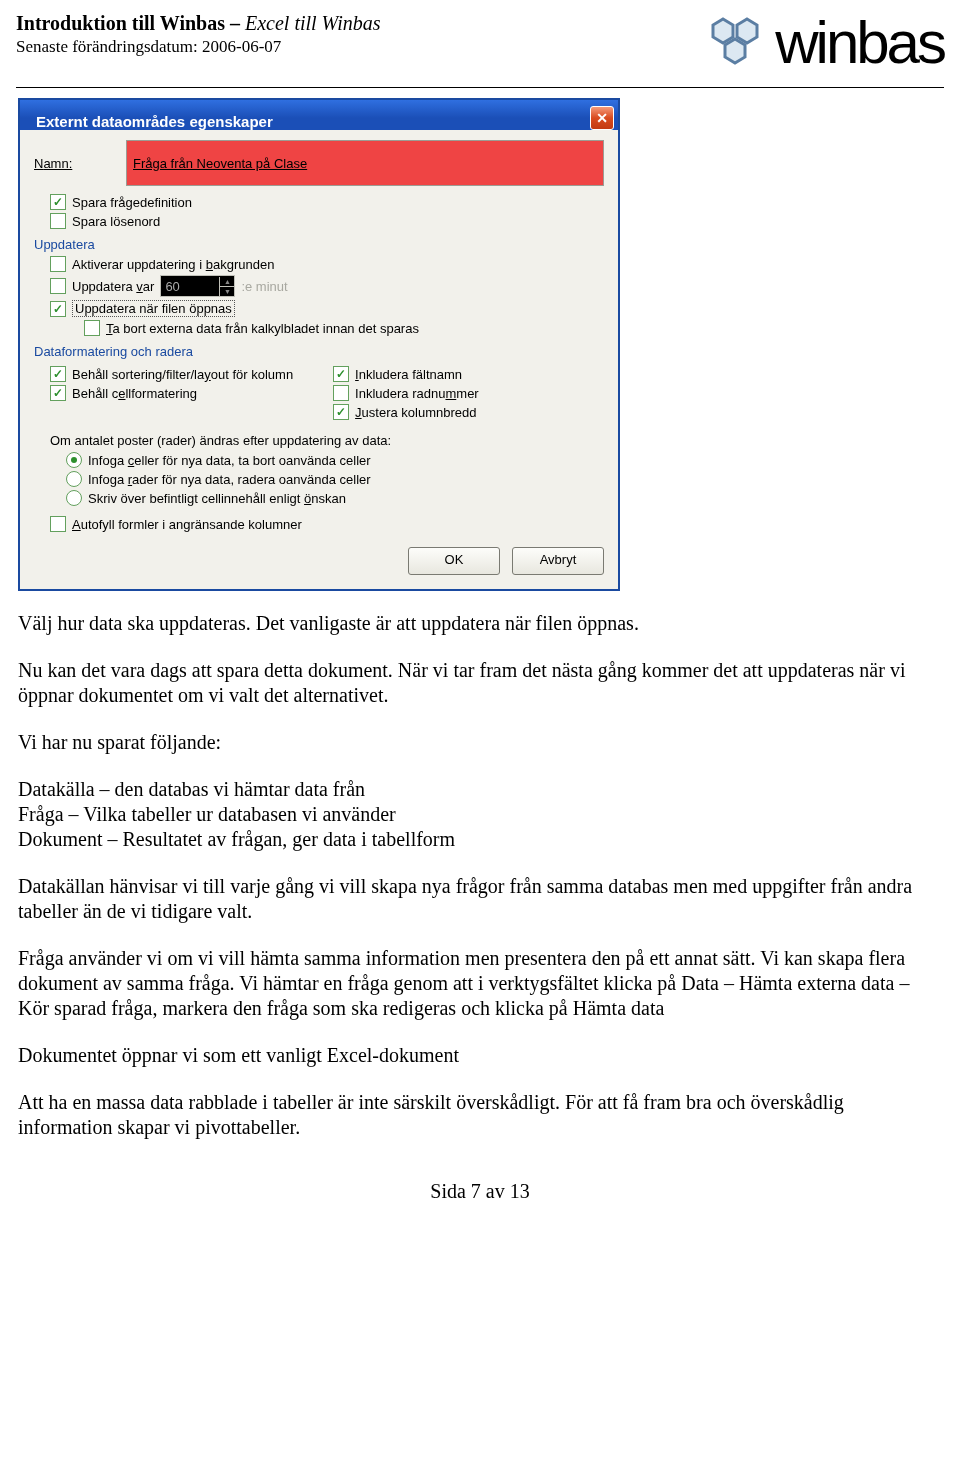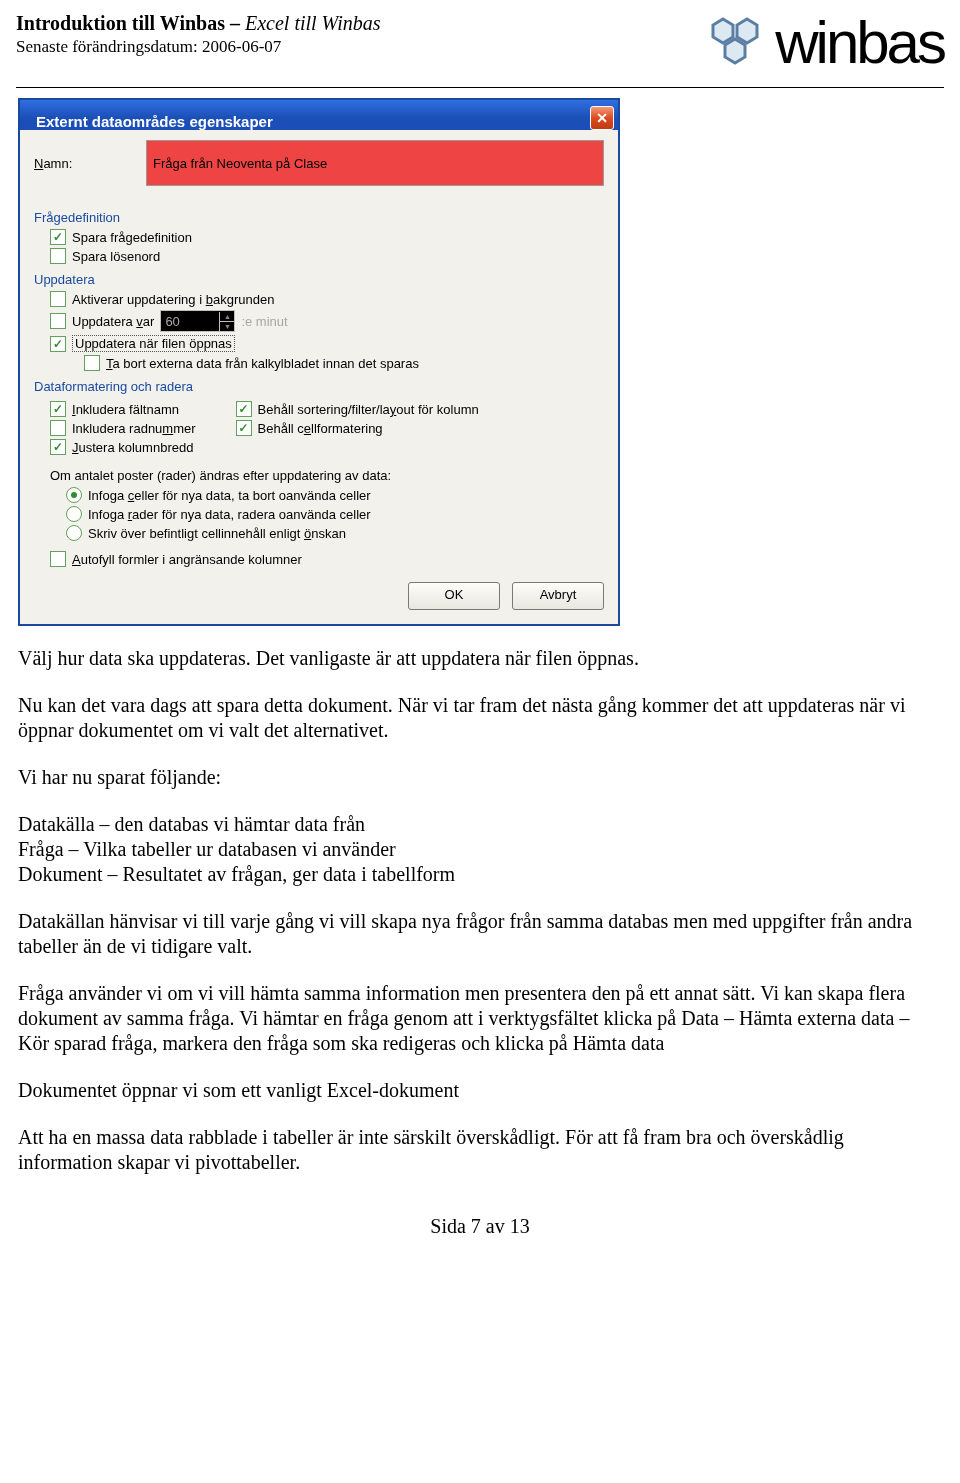--- a/index.html
+++ b/index.html
@@ -83,22 +83,23 @@
     font-weight: bold;
     font-size: 14px;
     line-height: 1;
   }
   .dialog-body {
     padding: 10px 14px 14px 14px;
   }
   .row-namn {
     display: flex;
     align-items: center;
-    gap: 32px;
-    margin-bottom: 24px;
+    gap: 12px;
+    margin-bottom: 8px;
+    text-decoration: underline;
   }
   .row-namn .lbl {
     width: 80px;
   }
   .row-namn input {
     flex: 1;
     height: 22px;
     border: 1px solid #9c9c94;
     background: #ef4444;
     padding: 11px 6px;
@@ -263,21 +264,20 @@
       <span>✕</span>
     </div>
   </div>
   <div class="dialog-body">
 
     <div class="row-namn">
       <span class="lbl"><span class="underline-acc">N</span>amn:</span>
       <input type="text" value="Fråga från Neoventa på Clase" style="">
     </div>
 
-    <div class="section-title">Frågedefinition</div>
     <div class="section-content">
       <div class="chk-row">
         <span class="chk checked"></span>
         <span>Spara frågedefinition</span>
       </div>
       <div class="chk-row">
         <span class="chk"></span>
         <span>Spara lösenord</span>
       </div>
     </div>
@@ -315,39 +315,39 @@
         </span>
       </div>
     </div>
 
     <div class="section-title">Dataformatering och radera</div>
     <div class="section-content">
       <div class="two-col">
         <div class="col">
           <div class="chk-row">
             <span class="chk checked"></span>
+            <span><span>Behåll sortering/filter/la</span><span class="underline-acc">y</span><span>out för kolumn</span></span>
+          </div>
+          <div class="chk-row">
+            <span class="chk checked"></span>
+            <span><span>Behåll c</span><span class="underline-acc">e</span><span>llformatering</span></span>
+          </div>
+        </div>
+        <div class="col">
+          <div class="chk-row">
+            <span class="chk checked"></span>
             <span><span class="underline-acc">I</span><span>nkludera fältnamn</span></span>
           </div>
           <div class="chk-row">
             <span class="chk"></span>
             <span><span>Inkludera radnu</span><span class="underline-acc">m</span><span>mer</span></span>
           </div>
           <div class="chk-row">
             <span class="chk checked"></span>
             <span><span class="underline-acc">J</span><span>ustera kolumnbredd</span></span>
-          </div>
-        </div>
-        <div class="col">
-          <div class="chk-row">
-            <span class="chk checked"></span>
-            <span><span>Behåll sortering/filter/la</span><span class="underline-acc">y</span><span>out för kolumn</span></span>
-          </div>
-          <div class="chk-row">
-            <span class="chk checked"></span>
-            <span><span>Behåll c</span><span class="underline-acc">e</span><span>llformatering</span></span>
           </div>
         </div>
       </div>
     </div>
 
     <div class="section-sub">Om antalet poster (rader) ändras efter uppdatering av data:</div>
     <div class="section-content" style="padding-left:32px">
       <div class="chk-row">
         <span class="radio selected"></span>
         <span><span>Infoga </span><span class="underline-acc">c</span><span>eller för nya data, ta bort oanvända celler</span></span>

